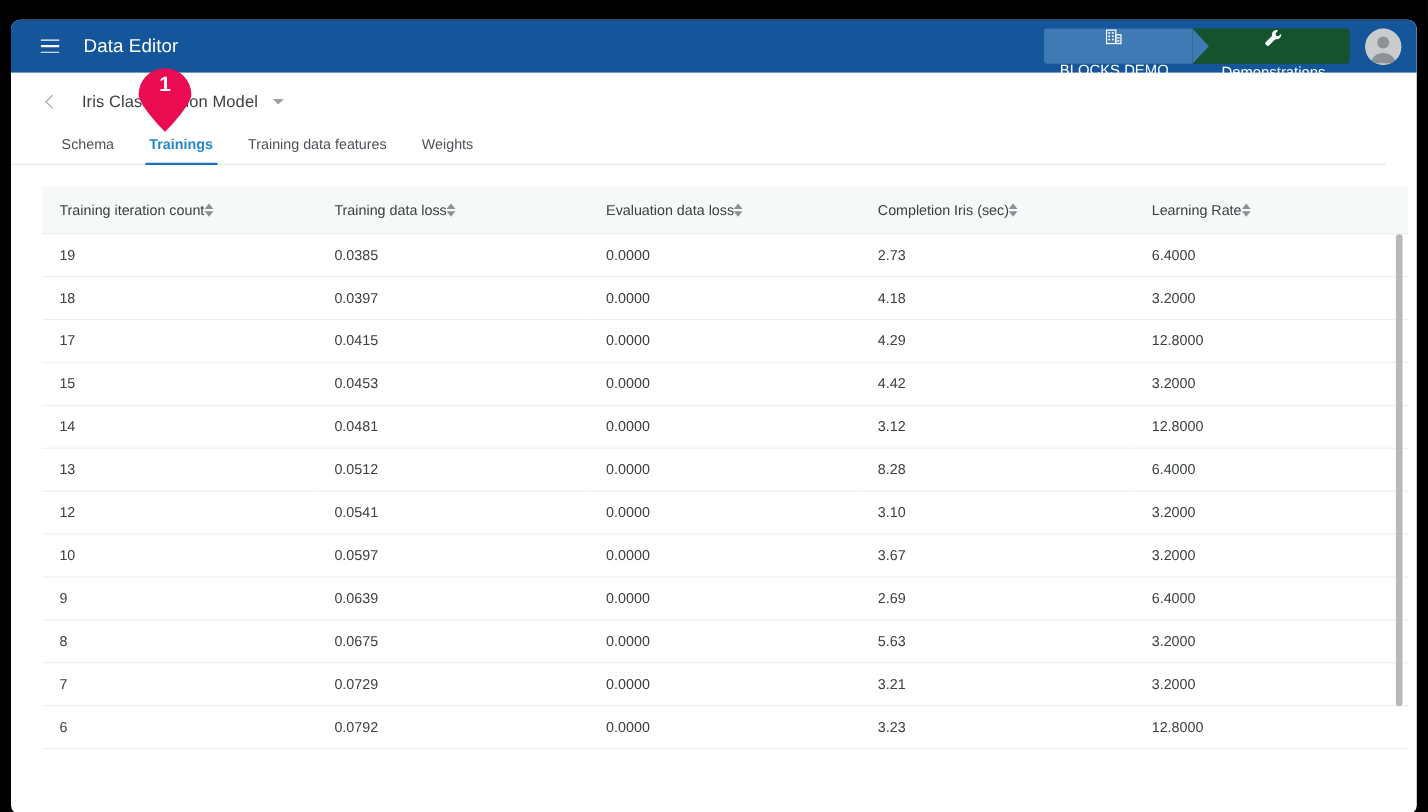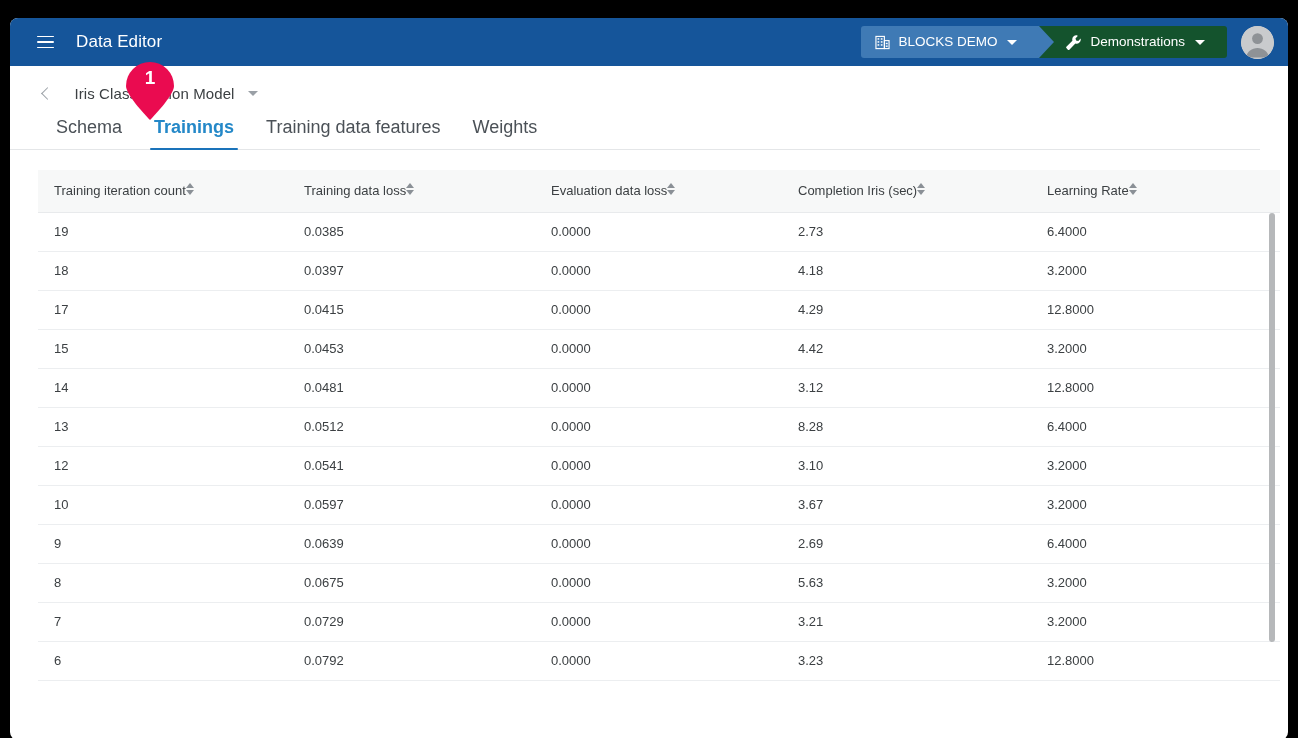--- a/index.html
+++ b/index.html
@@ -64,26 +64,27 @@
   }
   .crumbs {
     display: flex;
     align-items: stretch;
     height: 32px;
   }
   .crumb {
     position: relative;
     display: flex;
     align-items: center;
-    gap: 8px;
+    gap: 16px;
     padding: 0 22px 0 14px;
     color: #ffffff;
     font-size: 13.5px;
     white-space: nowrap;
     cursor: pointer;
+    flex-direction: column;
   }
   .crumb.c1 { background: #3f7ab5; border-radius: 3px 0 0 3px; }
   .crumb.c1::after {
     content: "";
     position: absolute;
     right: -15px; top: 0;
     width: 0; height: 0;
     border-top: 16px solid transparent;
     border-bottom: 16px solid transparent;
     border-left: 15px solid #3f7ab5;
@@ -162,21 +163,21 @@
   .tabs {
     display: flex;
     align-items: flex-end;
     padding-left: 30px;
     height: 40px;
     border-bottom: 1px solid #e4e6e8;
     margin-right: 28px;
   }
   .tab {
     position: relative;
-    font-size: 18px;
+    font-size: 13px;
     color: #4b5157;
     padding: 0 16px 11px 16px;
     cursor: pointer;
     white-space: nowrap;
   }
   .tab.active { color: #2488c8; font-weight: bold; }
   .tab.active::after {
     content: "";
     position: absolute;
     left: 12px; right: 12px; bottom: -1px;
@@ -201,21 +202,21 @@
     background: #f7f8f8;
     text-align: left;
     font-weight: normal;
     font-size: 13px;
     color: #3c4043;
     height: 42px;
     padding: 0 0 0 16px;
     border-bottom: 1px solid #e8eaec;
     white-space: nowrap;
   }
-  th .th-inner { display: inline-flex; }
+  th .th-inner { display: inline-flex; align-items: center; }
   .sort-icon {
     display: inline-flex;
     flex-direction: column;
     gap: 2px;
     cursor: pointer;
   }
   .sort-icon i {
     display: block;
     width: 0; height: 0;
     border-left: 4px solid transparent;

